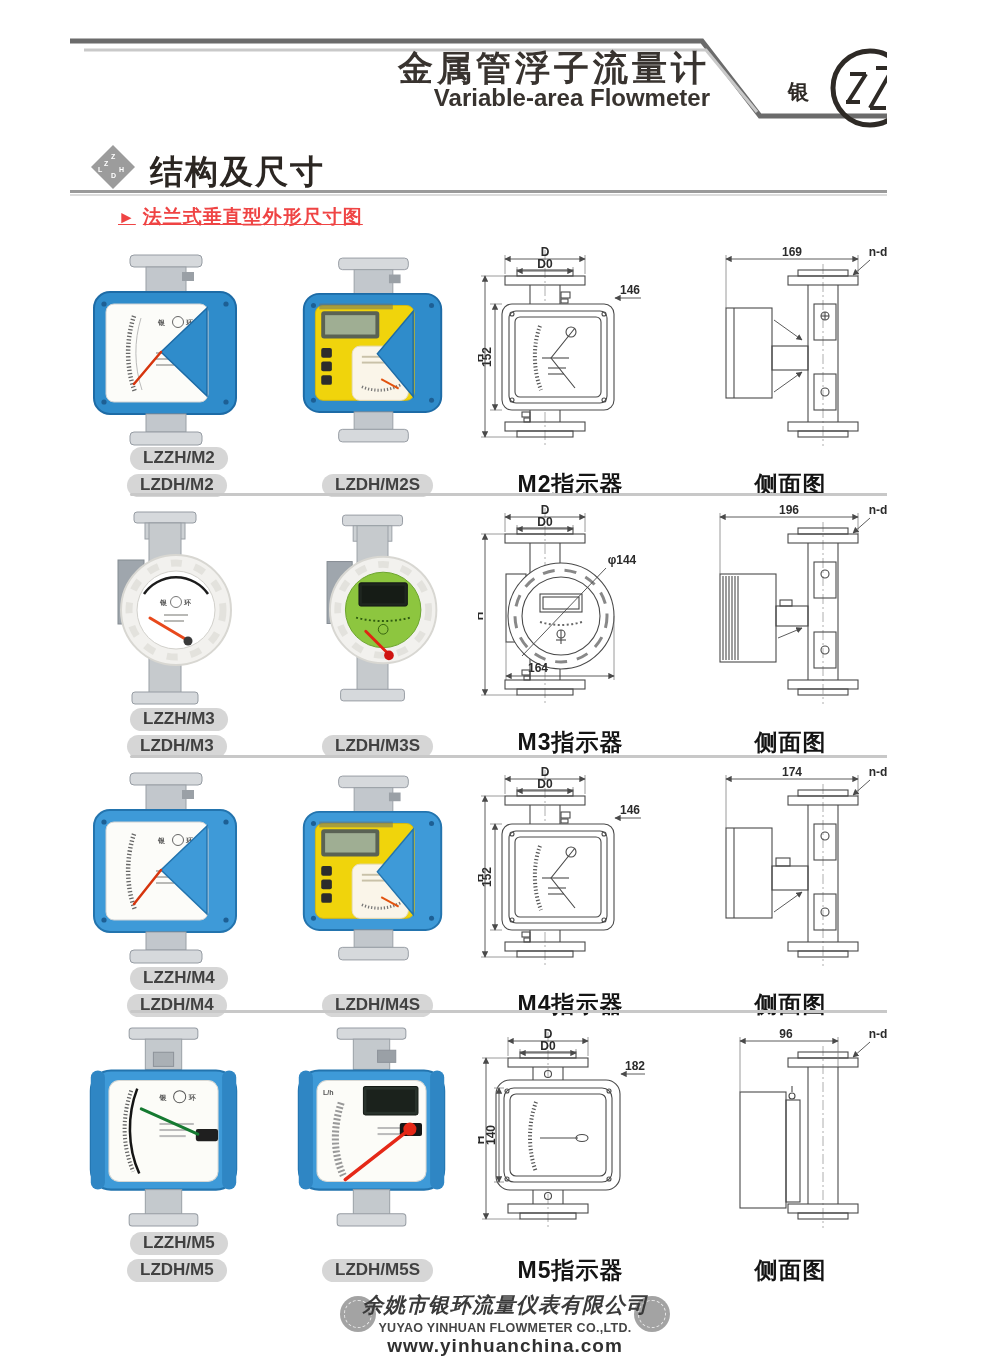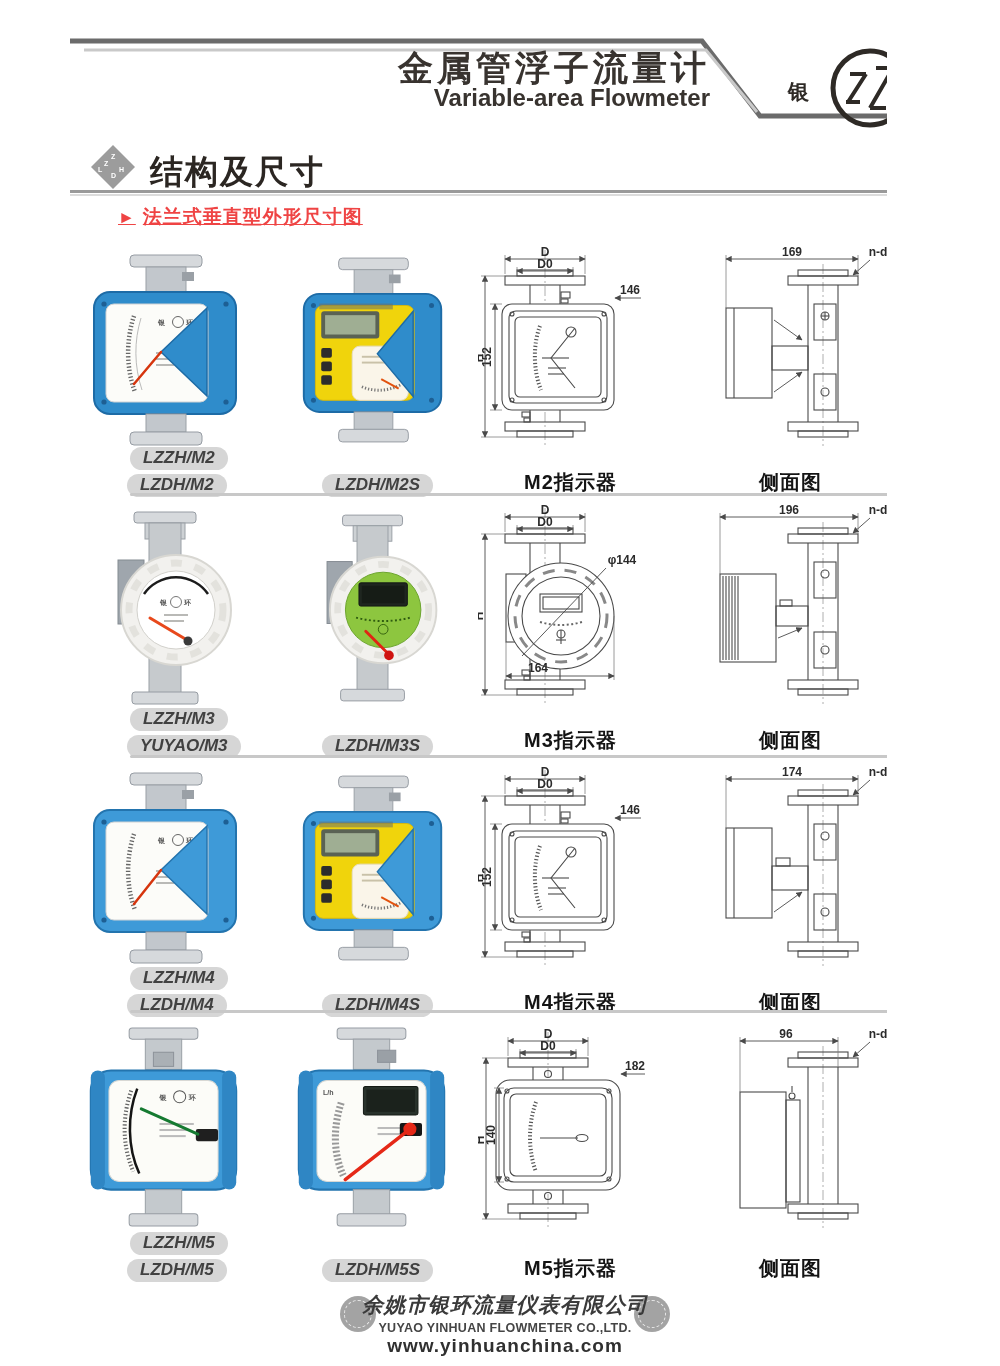--- a/index.html
+++ b/index.html
@@ -13,22 +13,22 @@
   .title-en{font-size:24px;font-weight:bold;color:#38332f;}
   
   #sec-title{left:150px;top:150px;font-size:33px;font-weight:bold;color:#2b2622;letter-spacing:2px;}
   #sec-rule1{left:70px;top:190px;width:862px;height:3px;background:#9a9a9a;}
   #sec-rule2{left:70px;top:194px;width:862px;height:2px;background:#dcdcdc;}
   #subtitle{left:118px;top:204px;font-size:19px;font-weight:bold;color:#ef4444;letter-spacing:1px;text-decoration:underline;}
   #subtitle .arrow{margin-right:7px;font-size:17px;}
   
   .row{left:0;width:1000px;}
   .pill{position:absolute;background:#d6d6d6;color:#414141;font-weight:bold;font-size:17px;
-        padding:1px 13px 2px;border-radius:14px;white-space:nowrap;font-style:italic;}
-  .cap{position:absolute;font-size:20px;font-weight:bold;color:#141414;text-align:center;letter-spacing:1px;}
+        padding:1px 13px 2px;border-radius:14px;white-space:nowrap;}
+  .cap{position:absolute;font-size:23px;font-weight:bold;color:#141414;text-align:center;letter-spacing:1px;}
   .sep{position:absolute;background:#c8c8c8;height:3px;left:130px;width:770px;border-radius:2px;}
   
   #tab20{left:930px;top:568px;width:70px;height:66px;background:#15803d;border-top-left-radius:18px;
          color:#fff;display:flex;align-items:center;justify-content:center;font-size:28px;font-weight:bold;}
   #tabbar{left:930px;top:642px;width:64px;height:224px;background:#8b8b8b;color:#fff;
           display:flex;align-items:center;justify-content:center;font-size:23px;font-weight:bold;
           writing-mode:vertical-rl;text-orientation:upright;letter-spacing:5px;}
   
   #footer{left:295px;top:1291px;width:420px;text-align:center;}
   #footer .cn{font-family:"DejaVu Serif",serif;font-style:italic;font-weight:bold;font-size:21px;
@@ -246,21 +246,21 @@
       <circle cx="88" cy="92" r="5.5" stroke="#777" fill="none"></circle>
       <text x="79" y="95" class="tiny" text-anchor="end">银</text>
       <text x="96" y="95" class="tiny">环</text>
       <rect x="76" y="104" width="24" height="2" fill="#b9b9b6"></rect>
         <rect x="76" y="110" width="20" height="2" fill="#b9b9b6"></rect>
       <line x1="62" y1="108" x2="99" y2="130" stroke="#e8491c" stroke-width="3" stroke-linecap="round"></line>
       <circle cx="100" cy="131" r="4.5" fill="#3a3a3a"></circle>
       <rect x="44" y="182" width="66" height="12" rx="3" fill="#d6d9dc" stroke="#969ca3"></rect>
     </svg>
     <div class="pill" style="left:130px;top:210px">LZZH/M3</div>
-    <div class="pill" style="left:127px;top:237px">YUYAO/M3</div>
+    <div class="pill" style="left:127px;top:237px">LZDH/M3</div>
 
     <svg class="abs" style="left:298px;top:12px" width="150" height="196" viewBox="0 0 155 196">
       <rect x="46" y="2" width="62" height="11" rx="3" fill="#d6d9dc" stroke="#969ca3"></rect>
       <rect x="57" y="13" width="40" height="16" fill="#cdd1d4" stroke="#9aa0a6"></rect>
       <rect x="61" y="13" width="32" height="172" fill="#c6cacd" stroke="#9aa0a6"></rect>
       <rect x="30" y="50" width="26" height="64" fill="#9fa6ad" stroke="#848b92"></rect>
       <circle cx="88" cy="100" r="55" fill="#f2f1ee" stroke="#d8d7d2" stroke-width="2"></circle>
       <circle cx="88" cy="100" r="47" stroke="#e3e2dd" stroke-width="7" stroke-dasharray="11,13" fill="none"></circle>
       <circle cx="88" cy="100" r="39" fill="#8dc63f" stroke="#6aa32c"></circle>
       <rect x="63" y="72" width="50" height="24" rx="2" fill="#1f2620" stroke="#121713"></rect>

